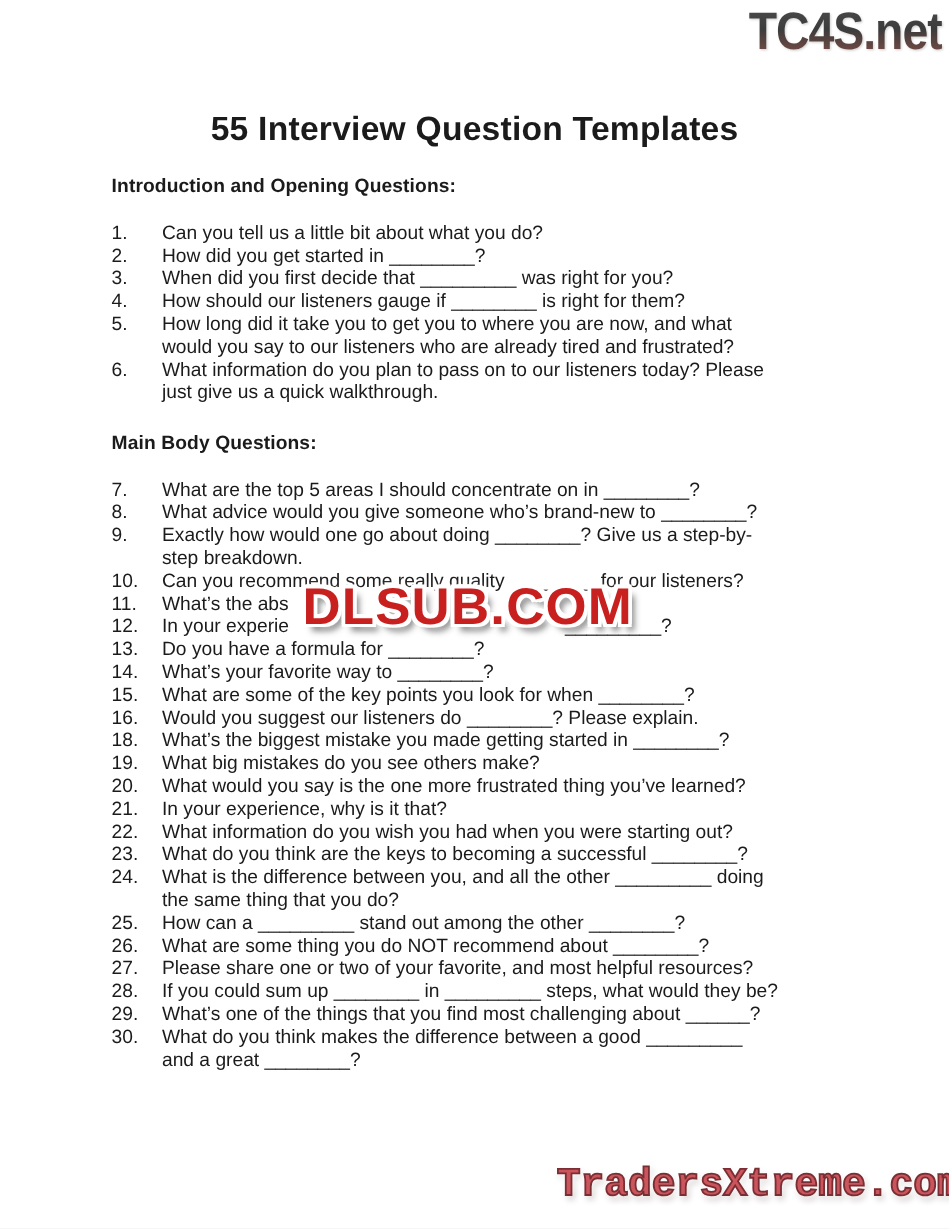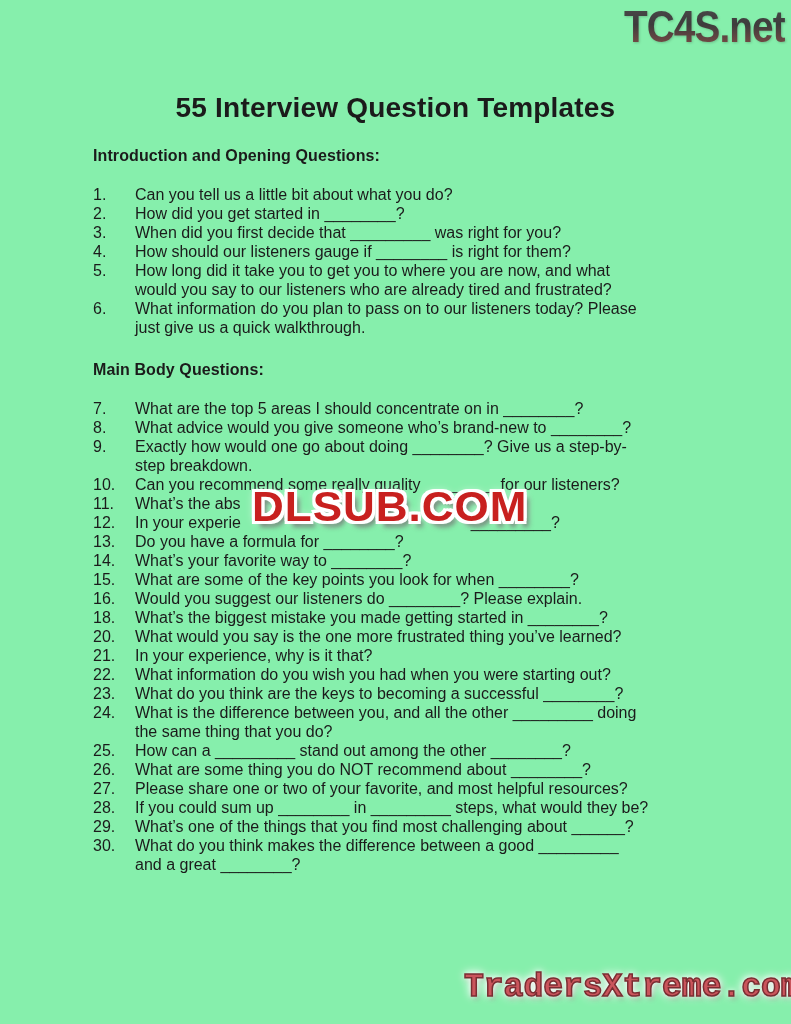--- a/index.html
+++ b/index.html
@@ -1,20 +1,20 @@
 <!DOCTYPE html>
 <html><head>
 <meta charset="utf-8">
 <style>
   html,body{margin:0;padding:0;background:#e8e8e8;}
   .page{
     position:relative;
     width:791px;height:1024px;
     margin:0 auto;
-    background:#86efac;
+    background:#ffffff;
     overflow:hidden;
     font-family:"Liberation Sans",sans-serif;
     color:#1b1b1b;
   }
   
   .logo-top{
     position:absolute;top:2px;right:6px;
     font-family:"Liberation Sans",sans-serif;
     font-weight:700;
     font-size:44px;
@@ -162,20 +162,24 @@
         </li>
         <li>
           <span class="qnum">16.</span>
           <span class="qtext">Would you suggest our listeners do ________? Please explain.</span>
         </li>
         <li>
           <span class="qnum">18.</span>
           <span class="qtext">What’s the biggest mistake you made getting started in ________?</span>
         </li>
         <li>
+          <span class="qnum">19.</span>
+          <span class="qtext">What big mistakes do you see others make?</span>
+        </li>
+        <li>
           <span class="qnum">20.</span>
           <span class="qtext">What would you say is the one more frustrated thing you’ve learned?</span>
         </li>
         <li>
           <span class="qnum">21.</span>
           <span class="qtext">In your experience, why is it that?</span>
         </li>
         <li>
           <span class="qnum">22.</span>
           <span class="qtext">What information do you wish you had when you were starting out?</span>

